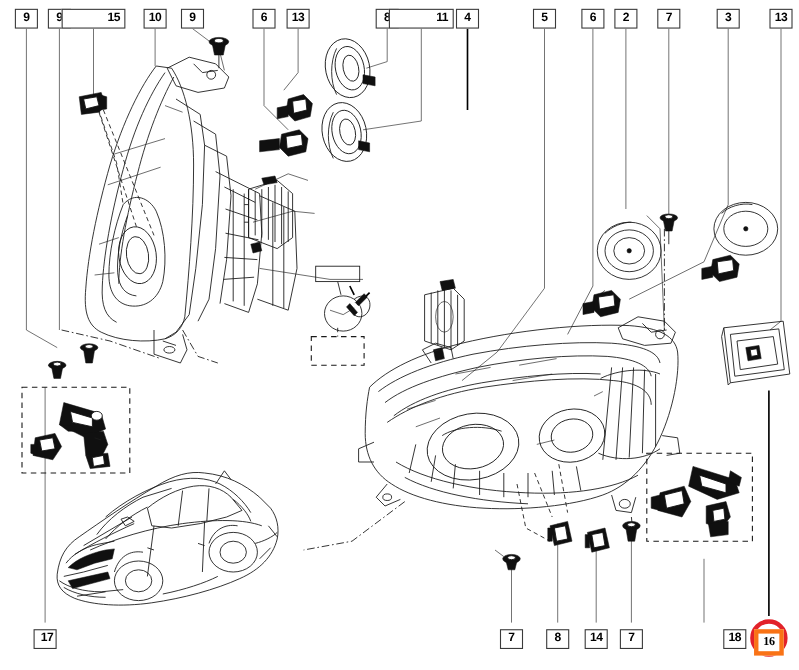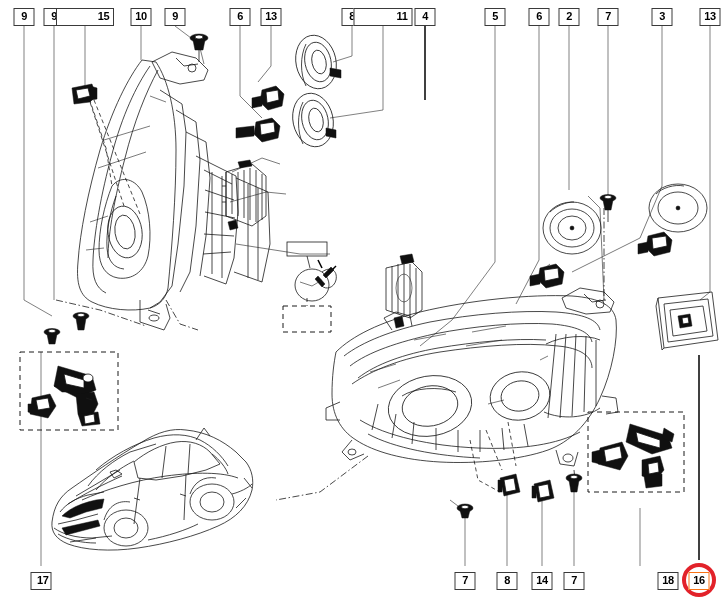--- a/index.html
+++ b/index.html
@@ -9,21 +9,21 @@
     position:relative;width:726px;height:609px;background:#fff;overflow:hidden;
   }
   #vec{position:absolute;left:0;top:0;width:726px;height:609px;}
   .lbl{
     position:absolute;background:#fff;border:1px solid #3a3a3a;
     font-family:"Liberation Sans",sans-serif;font-size:11px;font-weight:bold;
     color:#000;text-align:center;line-height:15px;height:16px;min-width:15px;
     padding:0 2px;box-sizing:content-box;letter-spacing:-0.4px;
     transform:translateX(-50%);
   }
-  .lbl.hl{border:1px solid #f97316;}
+  .lbl.hl{border:4px solid #f97316;font-family:Liberation Serif, serif;}
   .hlring{
     position:absolute;border:4px solid #e2222a;border-radius:50%;
     width:34px;height:34px;box-sizing:border-box;transform:translate(-50%,-50%);
     background:transparent;
   }
 </style>
 </head>
 <body>
 
 <div id="sheet">

